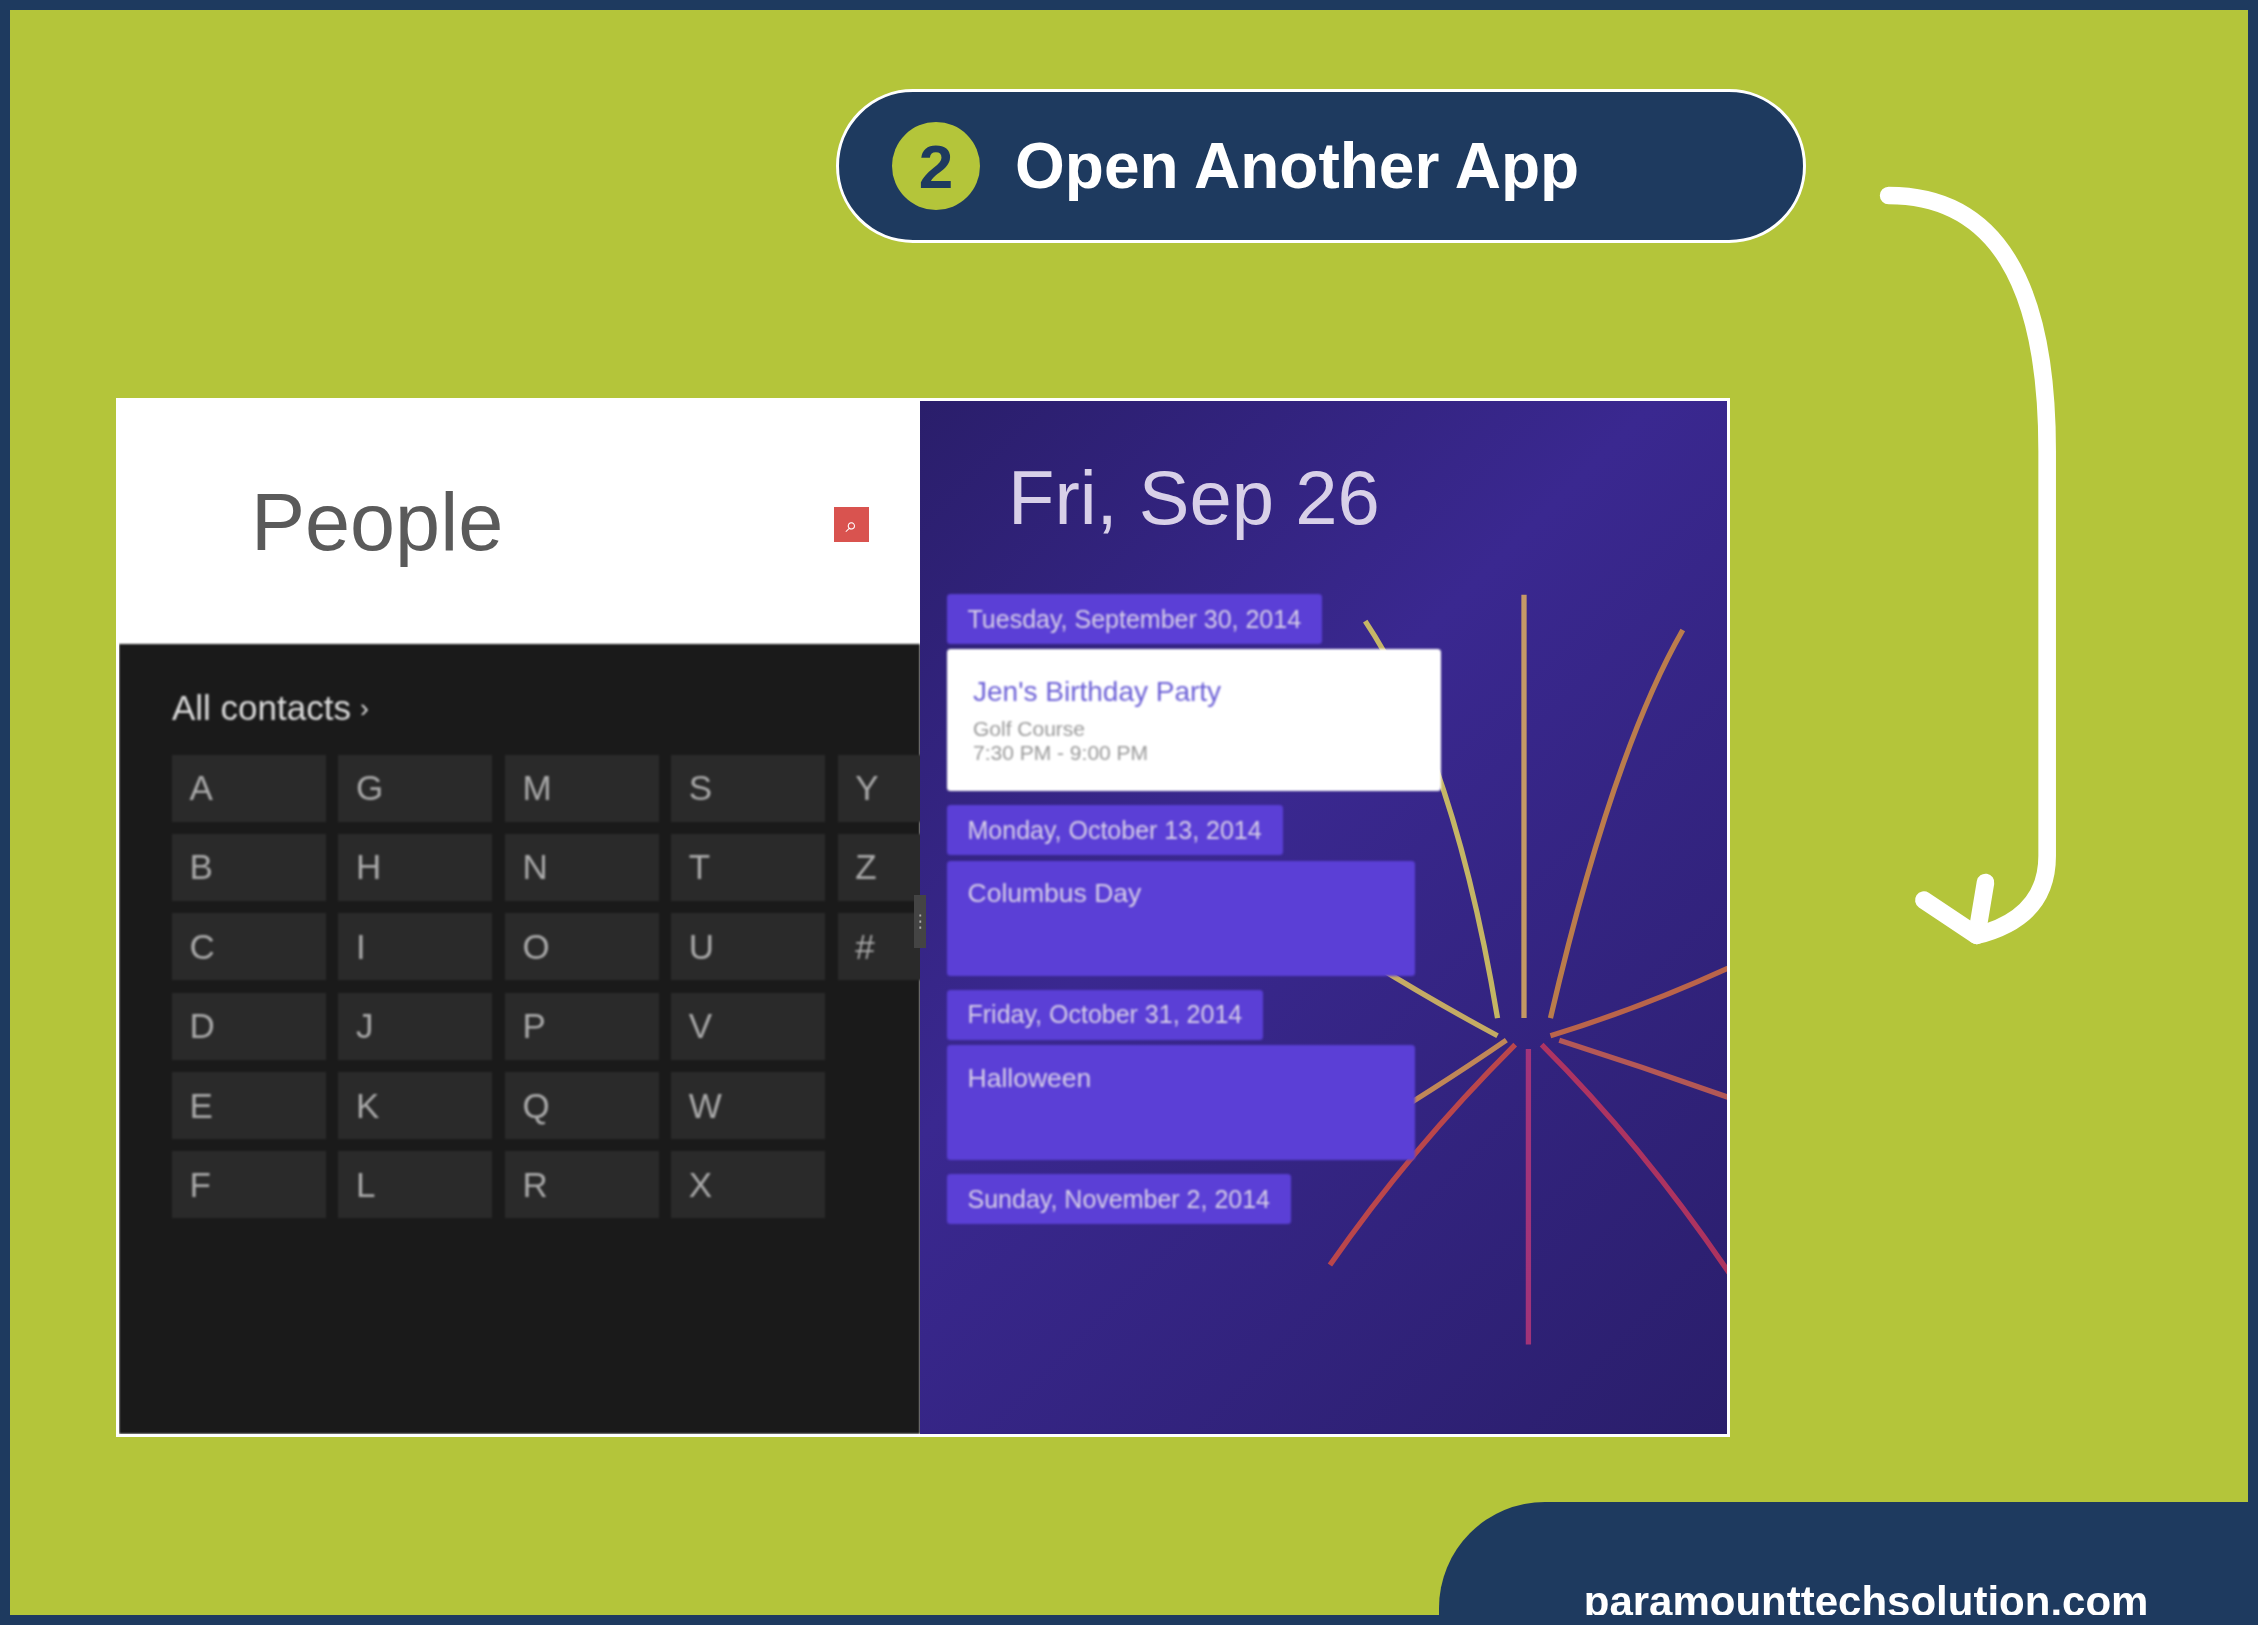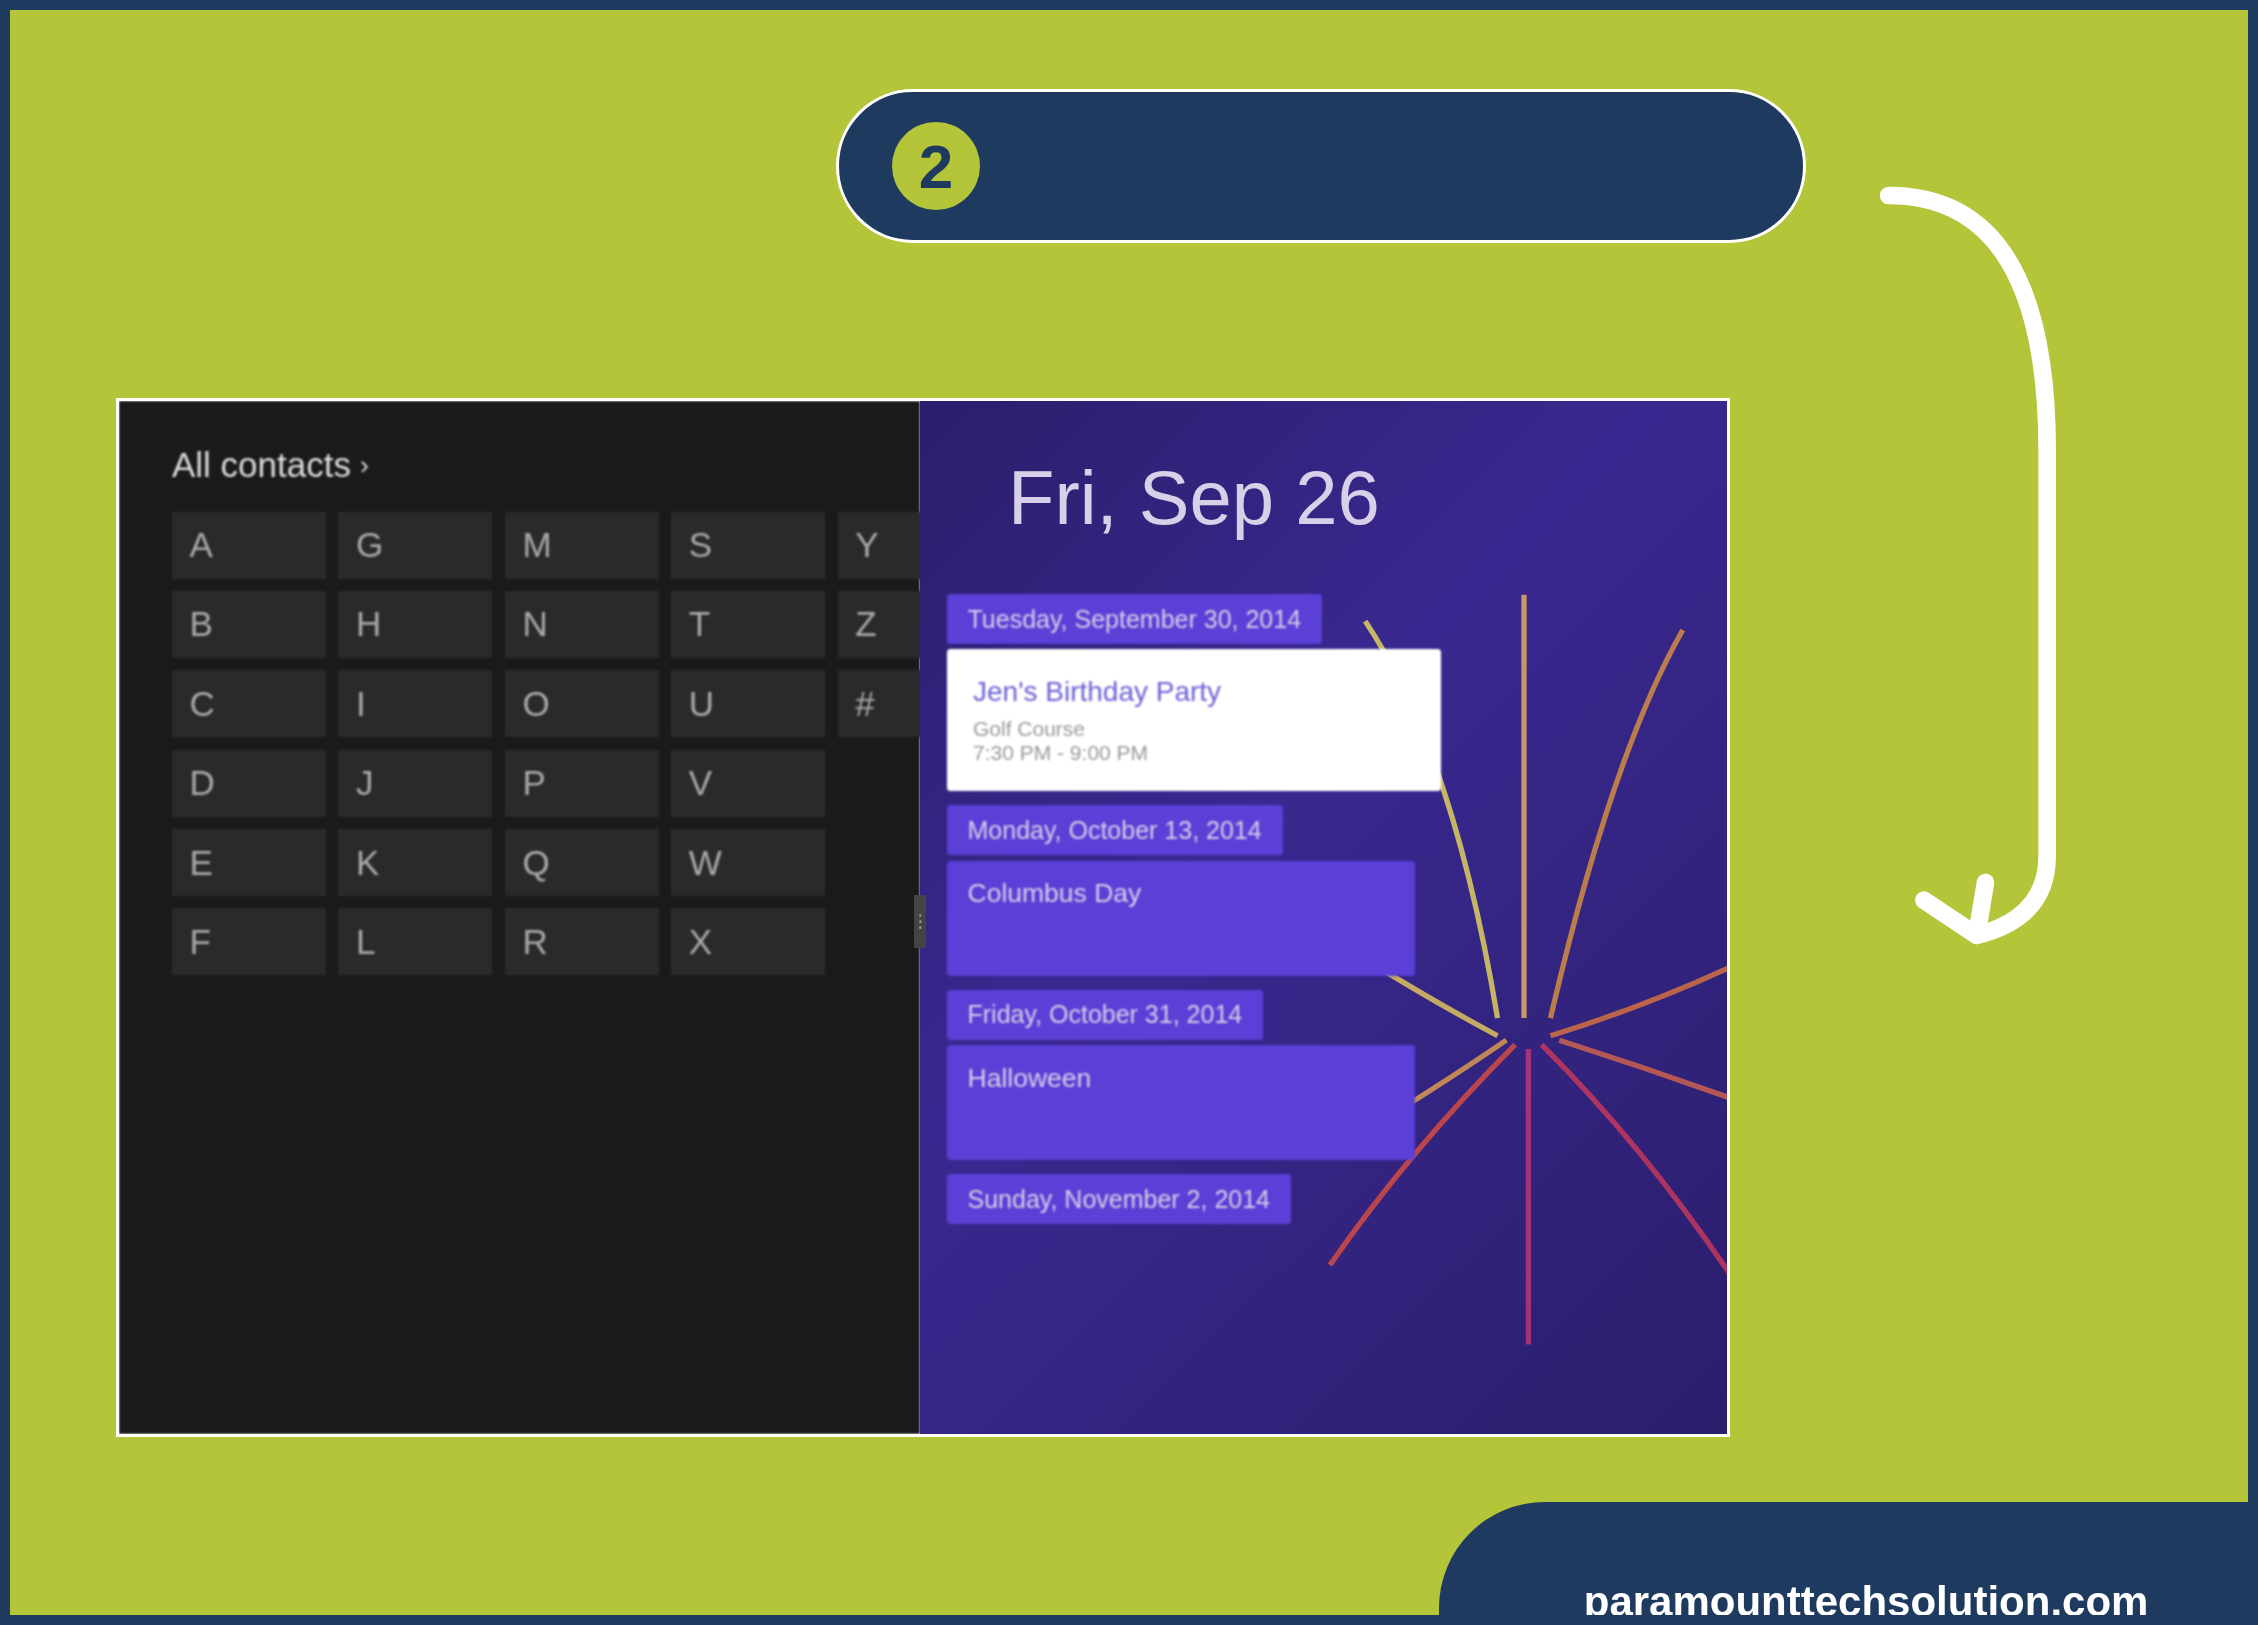--- a/index.html
+++ b/index.html
@@ -249,31 +249,36 @@
     align-items: flex-end;
     justify-content: center;
     padding-left: 35px;
   }
 </style>
 </head>
 <body>
 
 <div class="step-badge">
   <div class="step-circle">2</div>
+  <div class="step-text">Open Another App</div>
 </div>
 
 <svg class="arrow-curve" viewBox="0 0 260 900">
   <path d="M 20 10 Q 200 10 200 300 L 200 760 Q 200 830 120 850" stroke="#fff" stroke-width="20" fill="none" stroke-linecap="round"></path>
   <path d="M 60 810 L 120 850 L 130 790" stroke="#fff" stroke-width="20" fill="none" stroke-linecap="round" stroke-linejoin="round"></path>
 </svg>
 
 <div class="screenshot">
   <div class="split">
 
     <div class="people-app">
+      <div class="people-header">
+        <div class="people-title">People</div>
+        <div class="search-btn">⌕</div>
+      </div>
       <div class="contacts-panel">
         <div class="all-contacts">
           <span>All contacts</span>
           <span class="chevron">›</span>
         </div>
         <div class="letter-grid" id="letter-grid">
             <div class="letter">A</div>
             <div class="letter">G</div>
             <div class="letter">M</div>
             <div class="letter">S</div>

